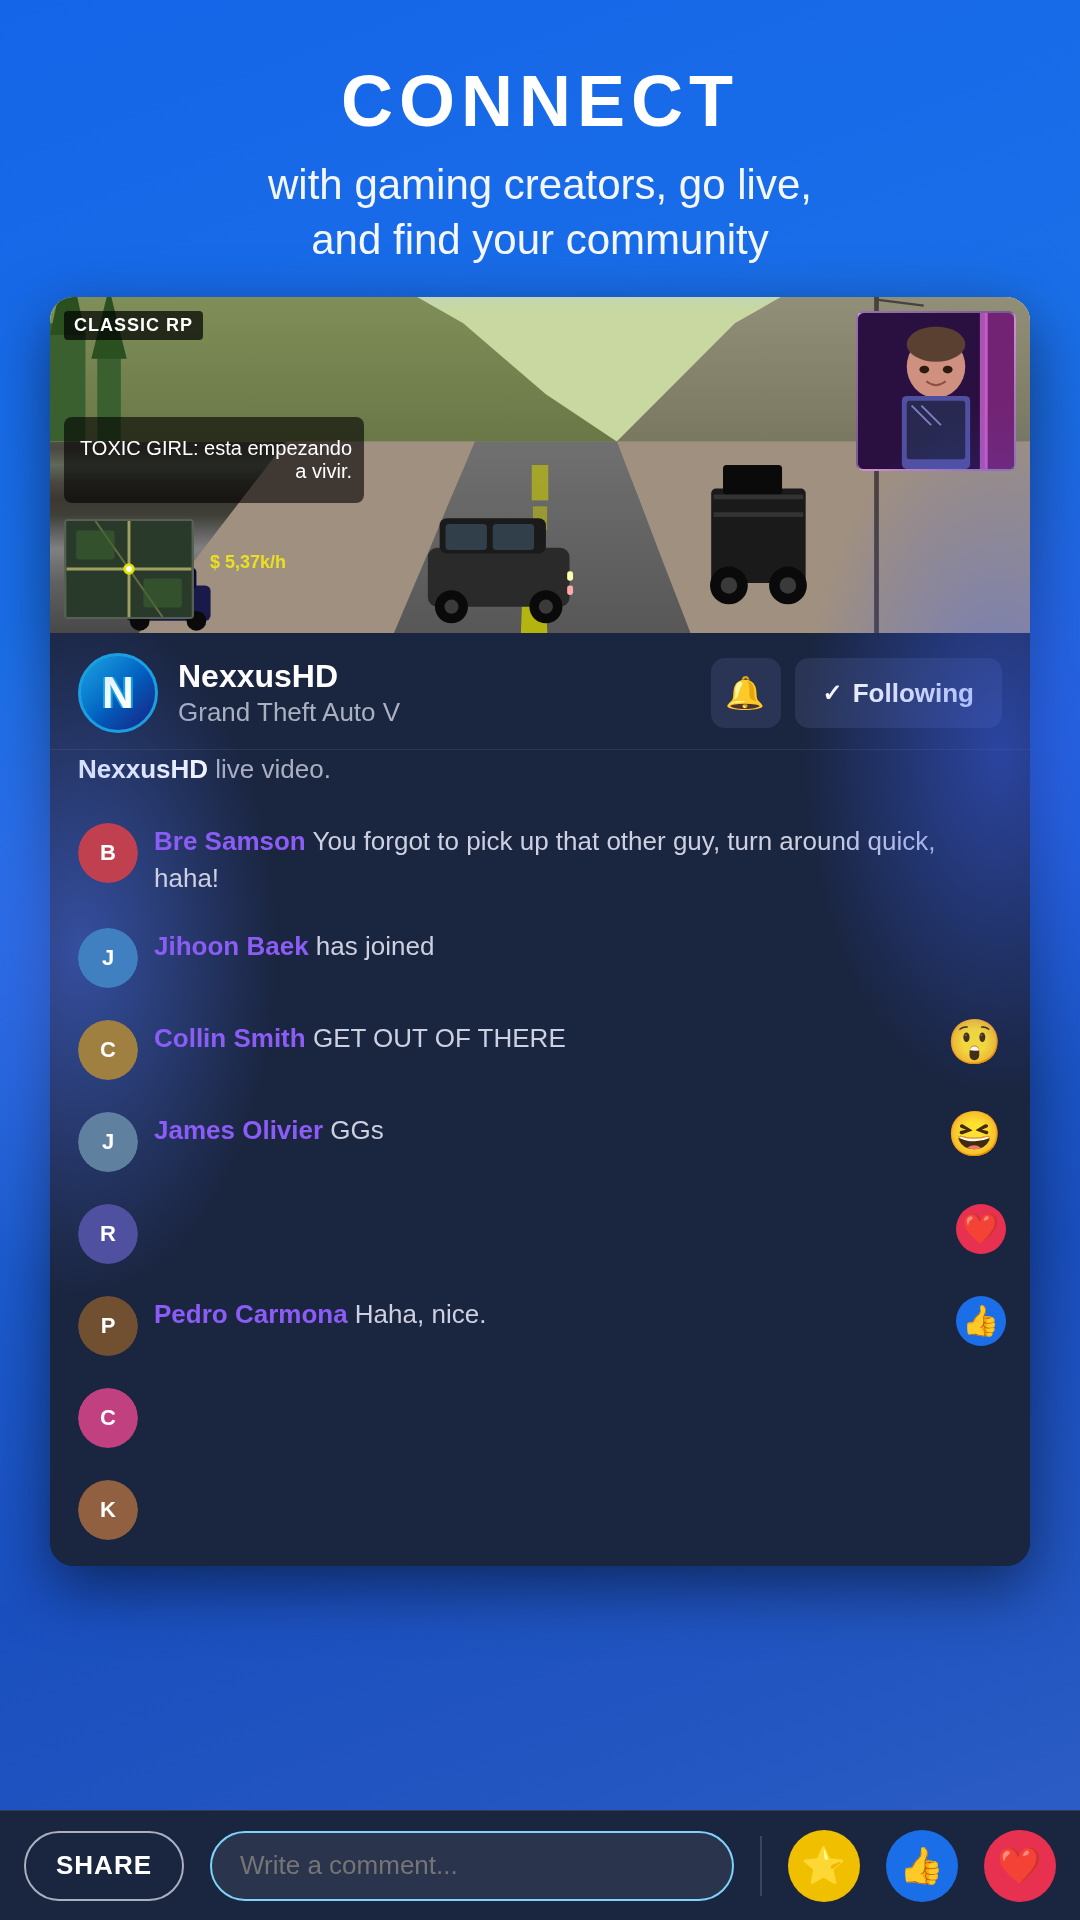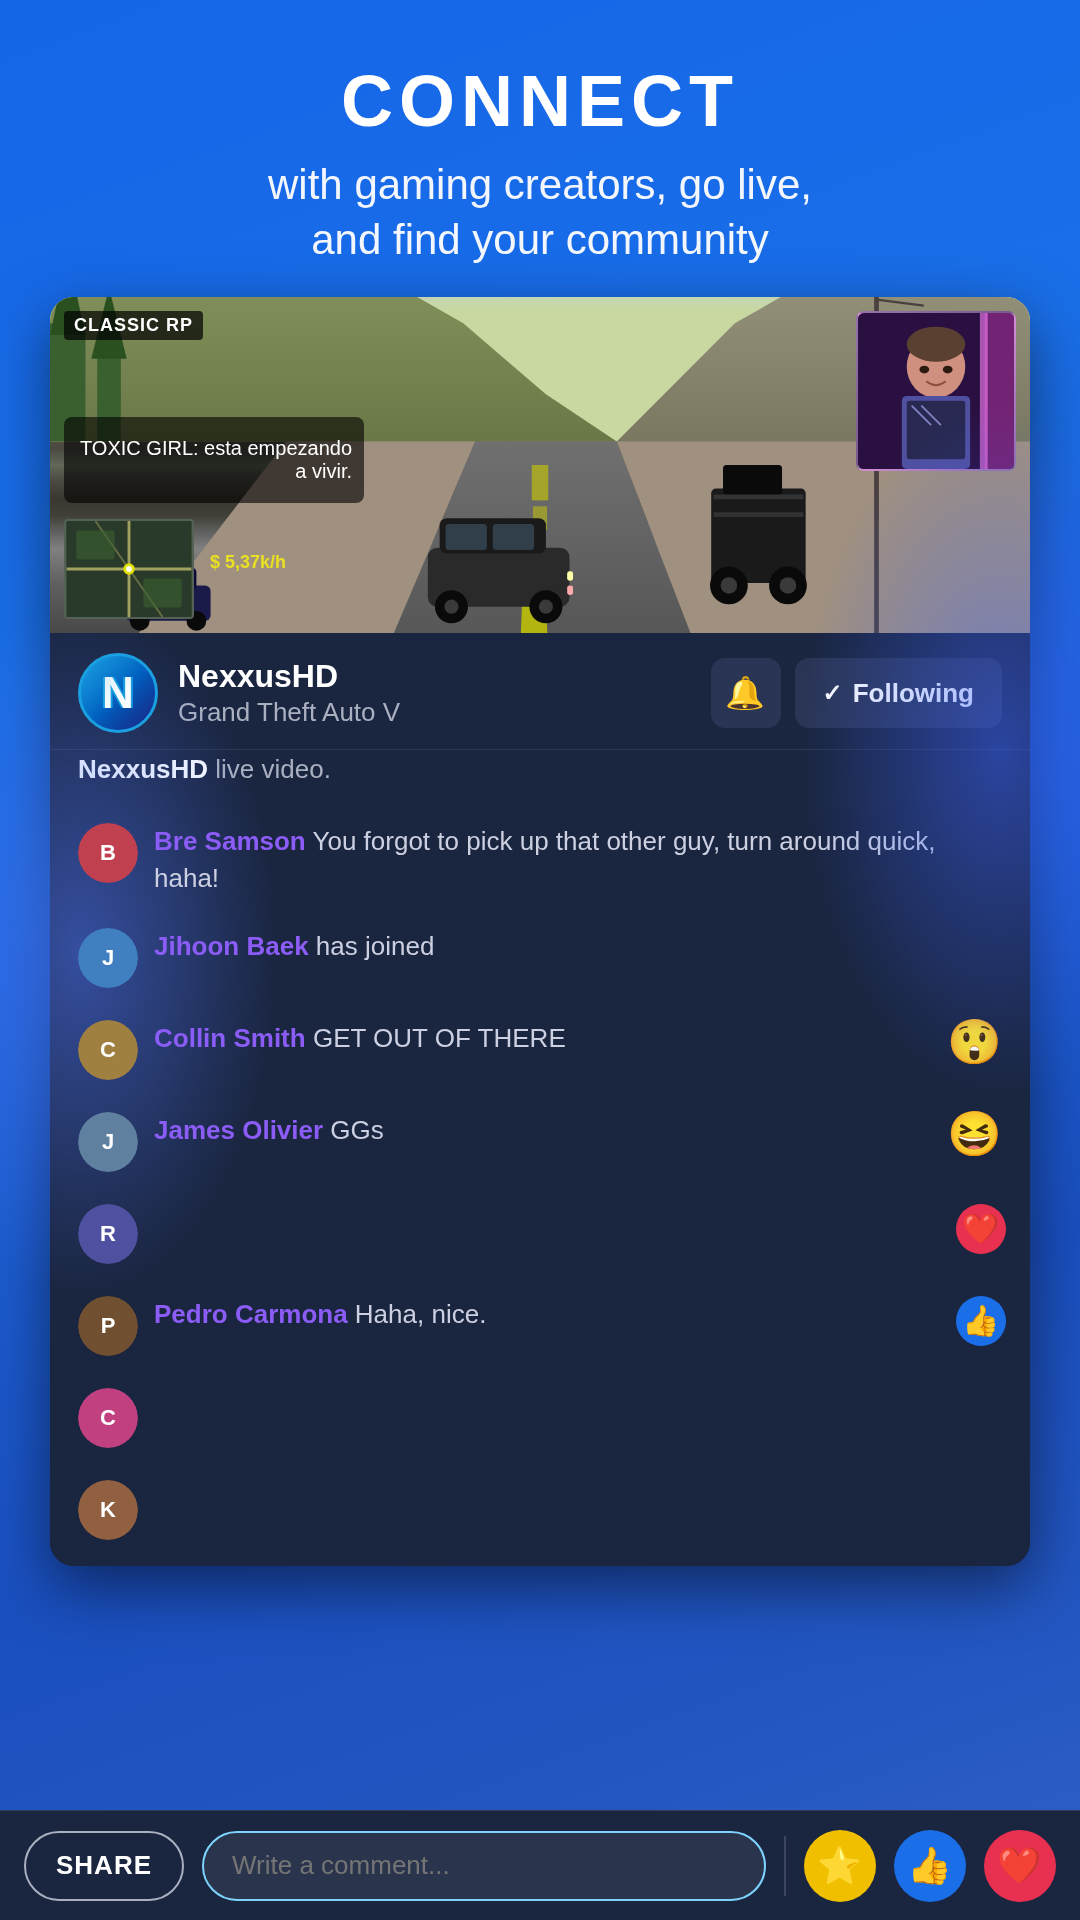--- a/index.html
+++ b/index.html
@@ -356,21 +356,21 @@
     .bottom-bar {
       position: absolute;
       bottom: 0;
       left: 0;
       right: 0;
       height: 110px;
       background: #1a2540;
       display: flex;
       align-items: center;
       padding: 0 24px;
-      gap: 18px;
+      gap: 26px;
       border-top: 1px solid rgba(255,255,255,0.1);
     }
 
     .share-btn {
       height: 70px;
       padding: 0 30px;
       border-radius: 35px;
       border: 2px solid #aab0c0;
       background: transparent;
       color: white;

